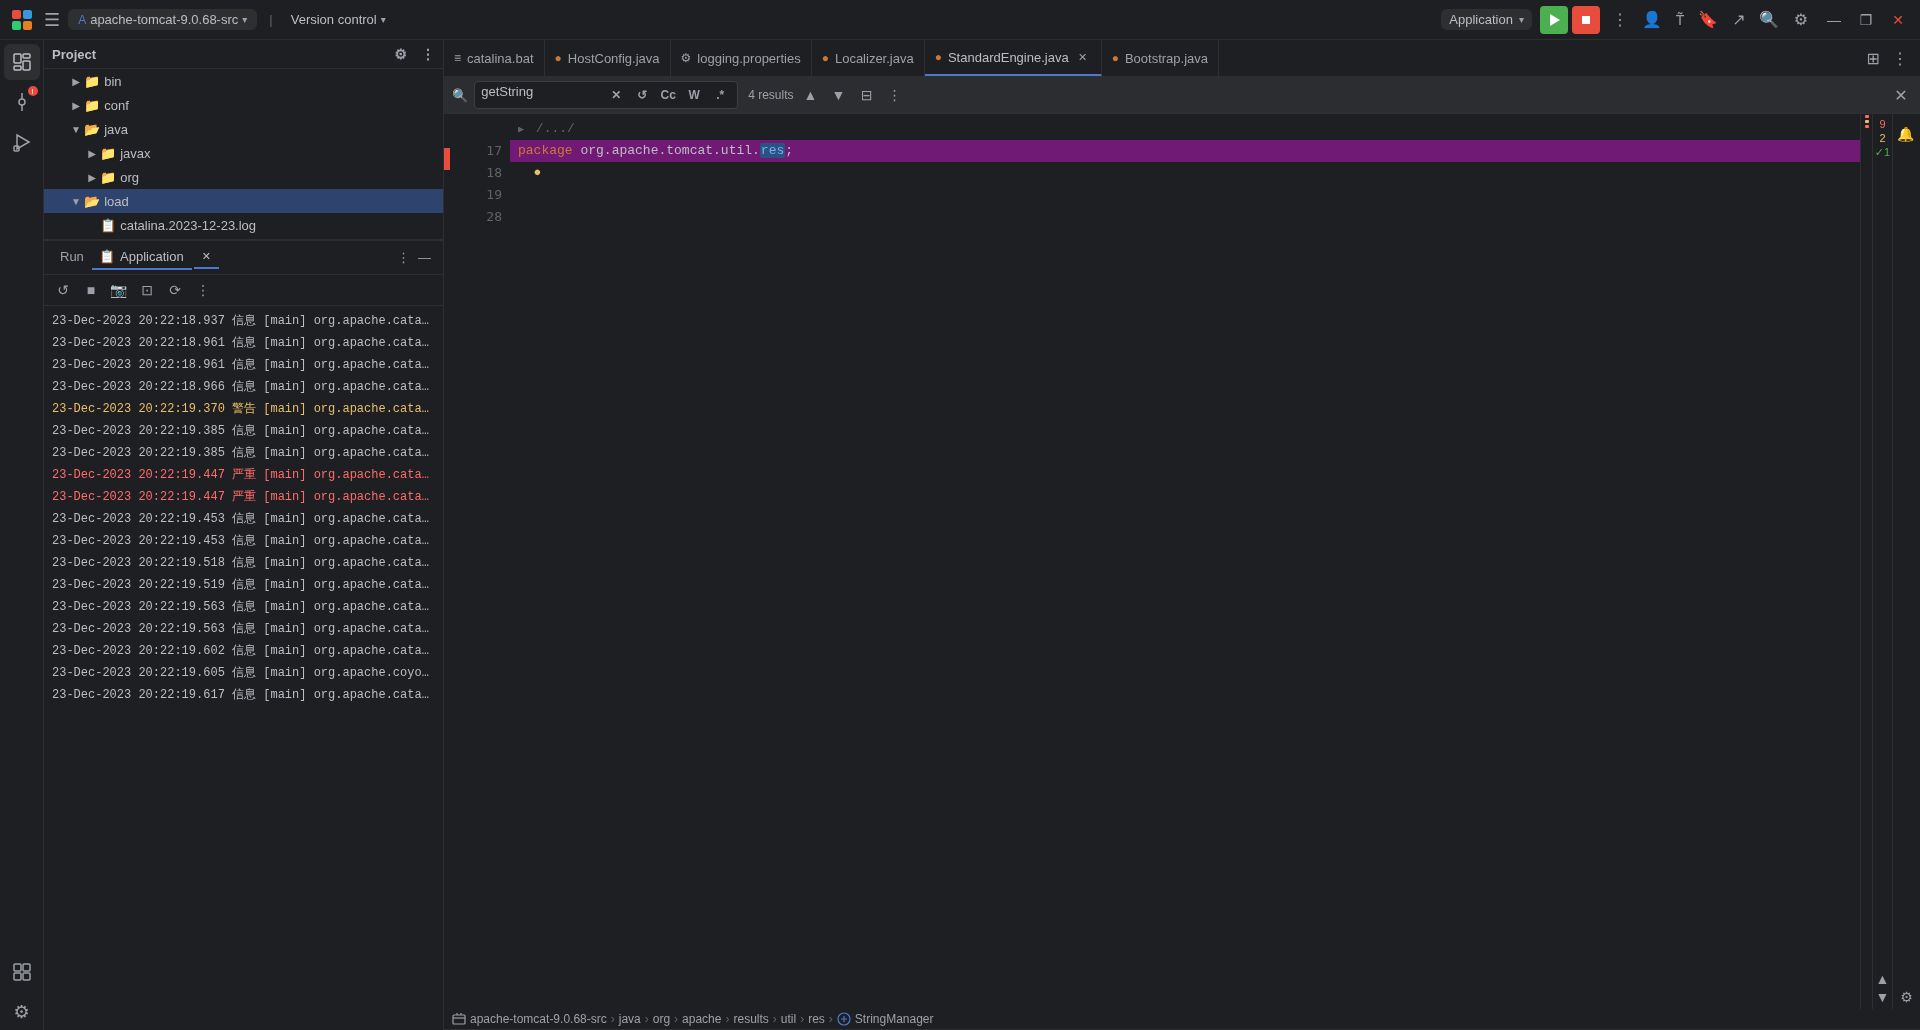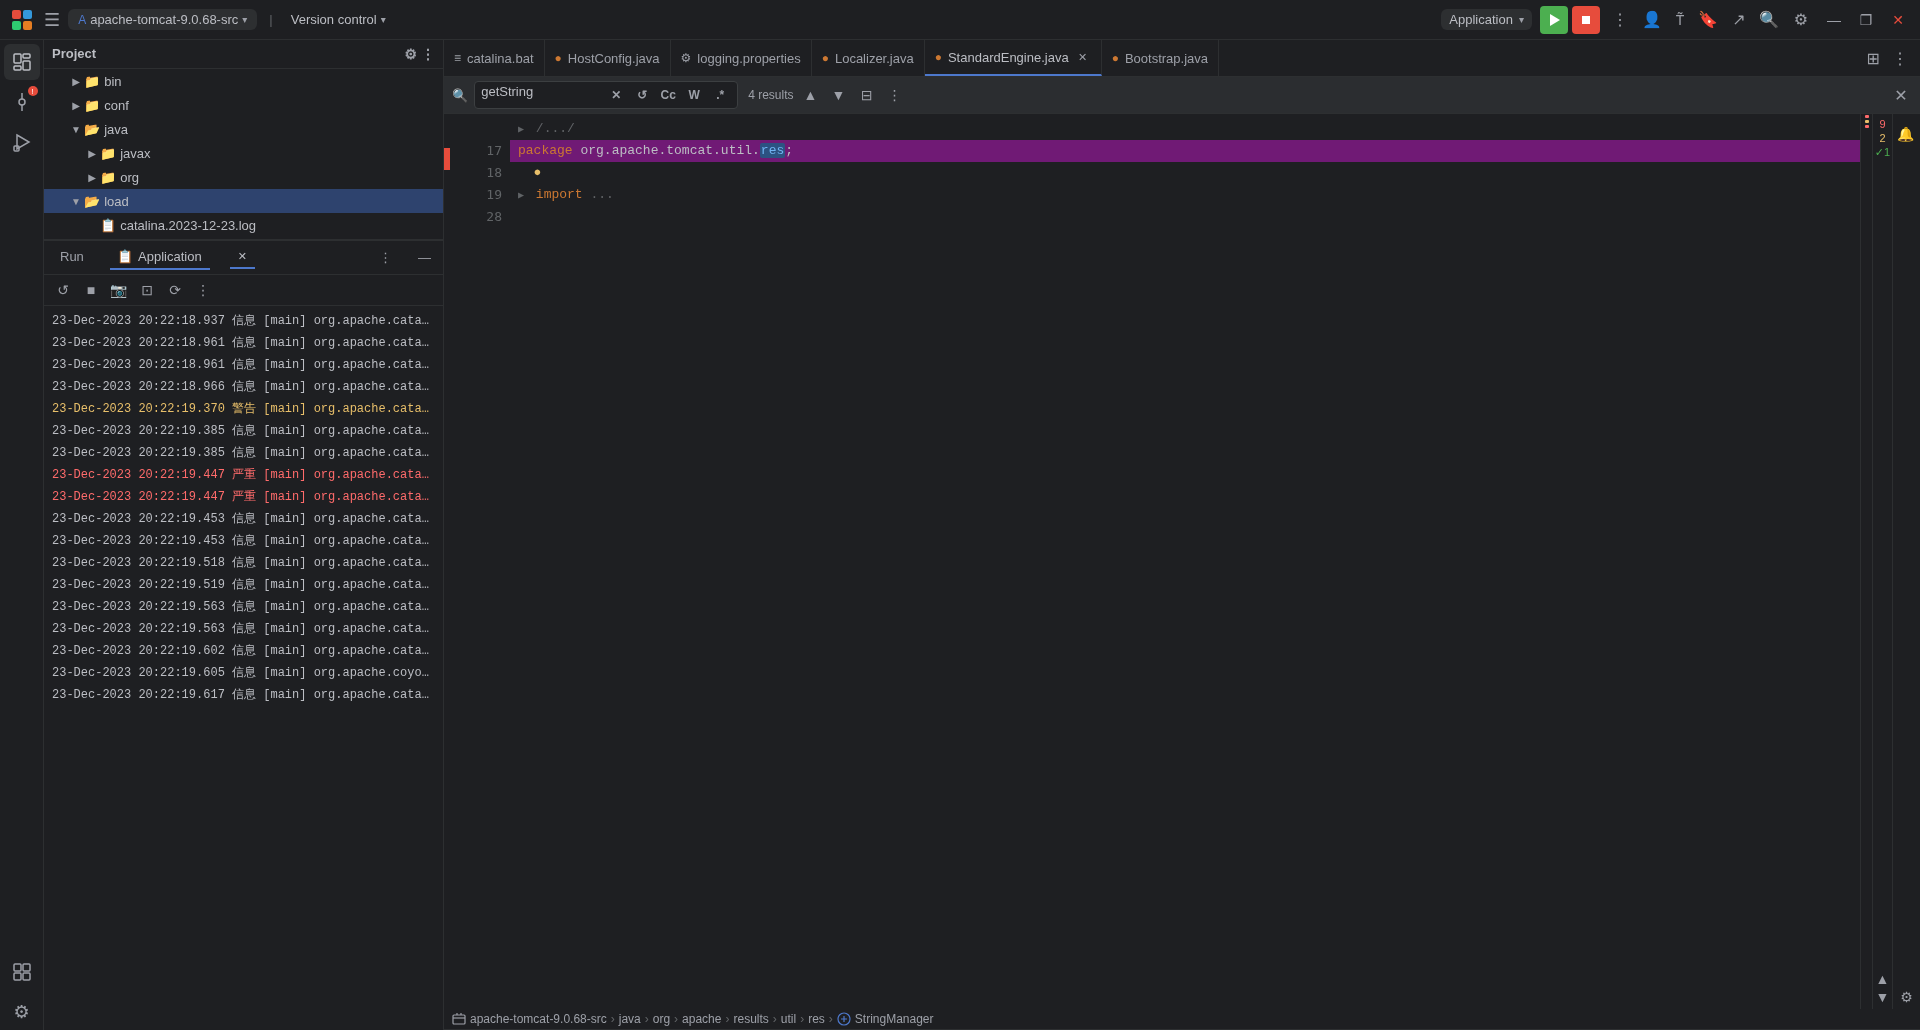--- a/index.html
+++ b/index.html
@@ -38,43 +38,43 @@
     }
     .activity-icon { width: 36px; height: 36px; display: flex; align-items: center; justify-content: center; border-radius: 6px; cursor: pointer; color: #9da0a8; font-size: 18px; }
     .activity-icon.active { background: #2d2f31; color: #bcbec4; }
     .activity-spacer { flex: 1; }
 
     
     #sidebar {
       width: 400px; background: #1e1f22; border-right: 1px solid #2d2f31; display: flex; flex-direction: column;
     }
     #sidebar-header {
-      display: flex; padding: 6px 8px; border-bottom: 1px solid #2d2f31;
-      font-size: 13px; font-weight: 600; color: #bcbec4;
+      display: flex; align-items: center; padding: 6px 8px; border-bottom: 1px solid #2d2f31;
+      font-size: 13px; font-weight: 600; color: #bcbec4; gap: 10px;
     }
     #sidebar-header .header-title { flex: 1; }
     #sidebar-header .header-icon { cursor: pointer; font-size: 14px; color: #9da0a8; margin-left: 4px; }
     .tree-item {
       display: flex; align-items: center; padding: 2px 8px; cursor: pointer; font-size: 13px; min-height: 24px;
     }
     .tree-item.selected { background: #2e436e; }
     .tree-item .tree-arrow { width: 16px; font-size: 10px; color: #9da0a8; display: flex; align-items: center; justify-content: center; }
     .tree-item .tree-icon { margin-right: 4px; }
     .tree-item .tree-label { color: #bcbec4; }
     .folder-icon { color: #dcb67a; }
     .log-icon { color: #9da0a8; }
     .indent-1 { padding-left: 24px; }
     .indent-2 { padding-left: 40px; }
 
     
     #run-panel {
       border-top: 1px solid #2d2f31; background: #1e1f22; display: flex; flex-direction: column;
     }
     #run-panel-header {
-      display: flex; align-items: center; padding: 4px 8px; gap: 18px; border-bottom: 1px solid #2d2f31;
+      display: flex; align-items: center; padding: 4px 8px; gap: 0; border-bottom: 1px solid #2d2f31;
     }
     .run-tab { padding: 4px 8px; cursor: pointer; font-size: 13px; color: #9da0a8; border-bottom: 2px solid transparent; }
     .run-tab.active { color: #bcbec4; border-bottom: 2px solid #4d78cc; }
     #run-toolbar { display: flex; align-items: center; padding: 4px 8px; gap: 6px; border-bottom: 1px solid #2d2f31; }
     .run-tool-btn { width: 22px; height: 22px; display: flex; align-items: center; justify-content: center; cursor: pointer; color: #9da0a8; font-size: 14px; border-radius: 3px; }
     #run-content {
       flex: 1; overflow-y: auto; padding: 4px 0; font-family: 'Consolas', 'Courier New', monospace; font-size: 12px;
       background: #1e1f22; max-height: 500px;
     }
     .log-line {
@@ -457,24 +457,20 @@
           <div class="code-line">
             <span class="collapse-arrow">▶</span>
             <span class="comment">/.../</span>
           </div>
           <div class="code-line" style="background:#701a75">
             <span class="kw">package </span><span class="pkg">org.apache.tomcat.util.</span><span class="pkg-hl">res</span><span class="pkg">;</span>
           </div>
           <div class="code-line">
             &nbsp;&nbsp;<span style="color:#e8bf6a">●</span>
           </div>
-          <div class="code-line">
-            <span class="collapse-arrow">▶</span>
-            <span class="kw">import </span><span class="comment">...</span>
-          </div>
           <div class="code-line">&nbsp;</div>
         </div>
 
         <div id="minimap">
           <div class="minimap-error"></div>
           <div class="minimap-warn"></div>
           <div class="minimap-error"></div>
         </div>
 
         <div style="width:20px;background:#1e1f22;display:flex;flex-direction:column;align-items:center;padding:4px 2px;gap:2px;border-left:1px solid #2d2f31">

